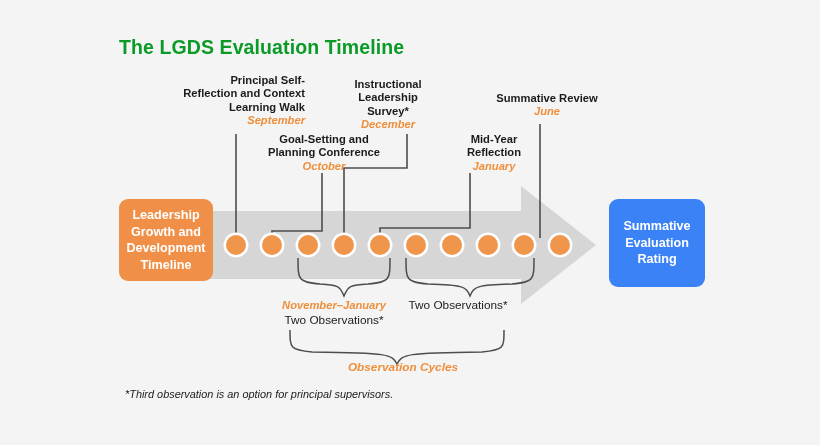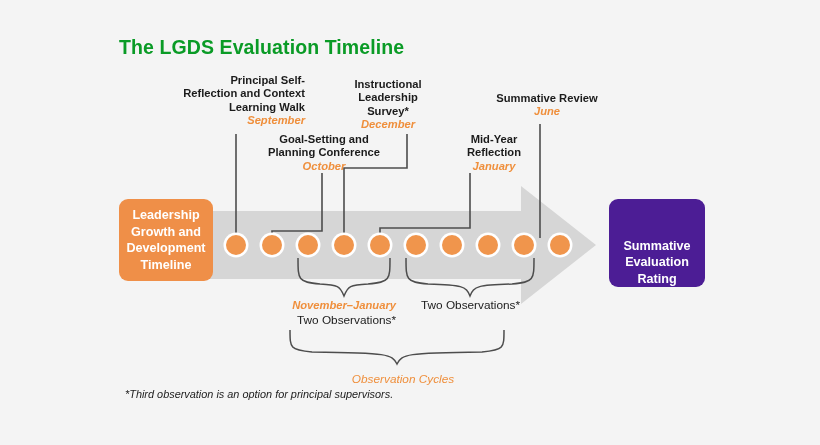--- a/index.html
+++ b/index.html
@@ -77,50 +77,49 @@
     width: 94px;
     height: 82px;
     background: #ef8f48;
     border-radius: 9px;
   }
   #box-right {
     left: 609px;
     top: 199px;
     width: 96px;
     height: 88px;
-    background: #4c1d95;
+    background: #3b82f6;
     border-radius: 9px;
-    align-items: flex-end;
   }
   
   .brace-caption {
     position: absolute;
-    text-align: right;
+    text-align: center;
     line-height: 14.5px;
   }
   .bc-month {
     font-size: 11.2px;
     font-weight: bold;
     font-style: italic;
     color: #ef8f3c;
   }
   .bc-text {
     font-size: 11.8px;
     color: #1b1b1b;
   }
   #bc-left  { left: 272px; top: 298px; width: 124px; }
   #bc-right { left: 396px; top: 298px; width: 124px; }
   #bc-cycles {
     position: absolute;
     left: 323px;
-    top: 372px;
+    top: 360px;
     width: 160px;
     text-align: center;
     font-size: 11.8px;
-    font-weight: normal;
+    font-weight: bold;
     font-style: italic;
     color: #ef8f3c;
   }
   
   #footnote {
     position: absolute;
     left: 125px;
     top: 388px;
     font-size: 10.9px;
     font-style: italic;

